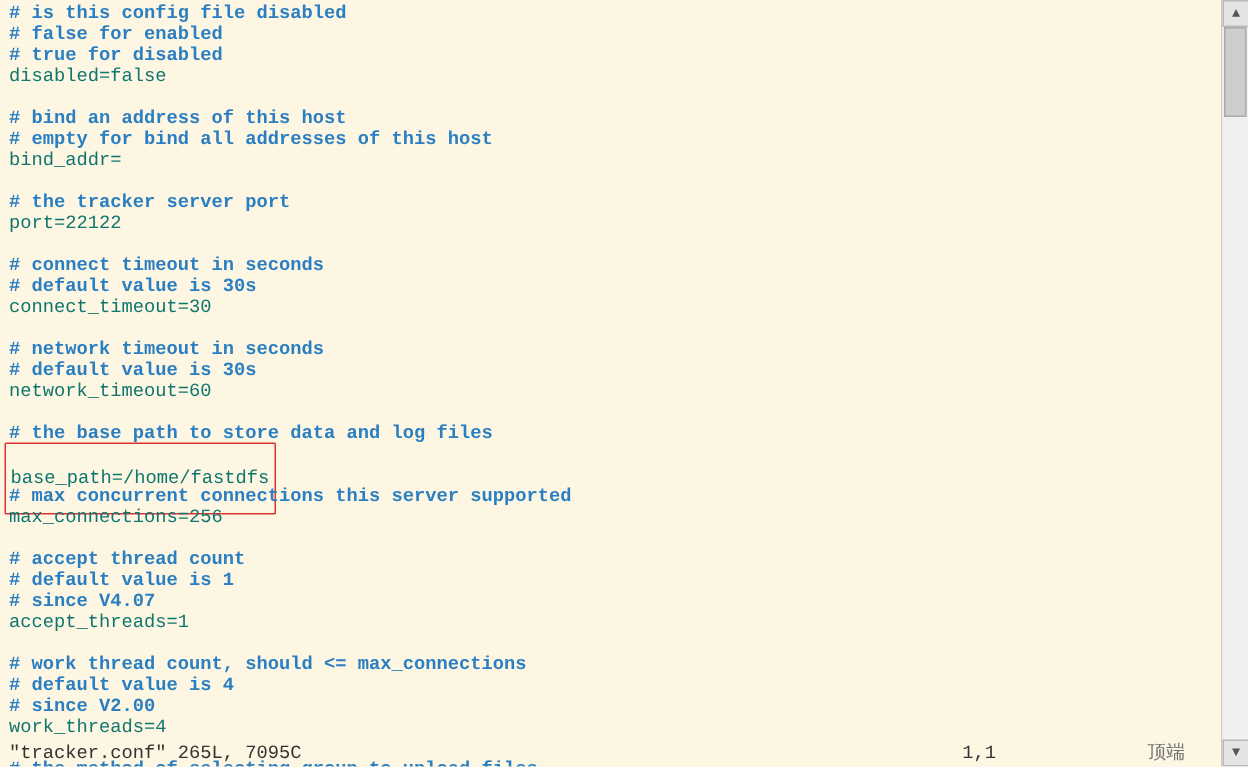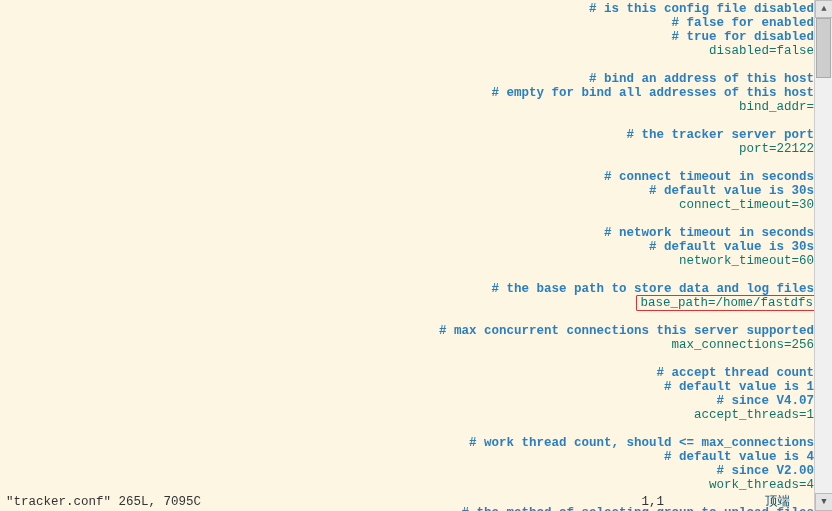--- a/index.html
+++ b/index.html
@@ -12,42 +12,41 @@
     position: relative;
   }
   .viewport {
     position: absolute;
     left: 0; top: 0;
     width: 814px;
     height: 511px;
     padding: 2px 0 0 6px;
     white-space: pre;
     overflow: hidden;
-    text-align: right;
   }
   .line { display: block; height: 14px; }
   .c-comment { color: #2a7ec2; font-weight: bold; }
   .c-text { color: #0f766e; }
   .hl {
     display: inline-block;
     border: 1.5px solid #d33;
-    padding: 0 3px;
+    padding: 16px 3px;
     margin: -1px -3px;
     border-radius: 1px;
   }
   .status {
     position: absolute;
     left: 6px; bottom: 2px;
     width: 808px;
     height: 14px;
     color: #333;
   }
   .status .fname { color: #333; }
   .status .pos { position: absolute; right: 150px; }
-  .status .loc { position: absolute; right: 24px; color: #0c4a6e; }
+  .status .loc { position: absolute; right: 24px; color: #737373; }
   .scrollbar {
     position: absolute;
     right: 0; top: 0;
     width: 18px; height: 511px;
     background: #f0f0f0;
     border-left: 1px solid #ccc;
   }
   .sb-btn {
     width: 18px; height: 18px;
     background: #e4e4e4;

